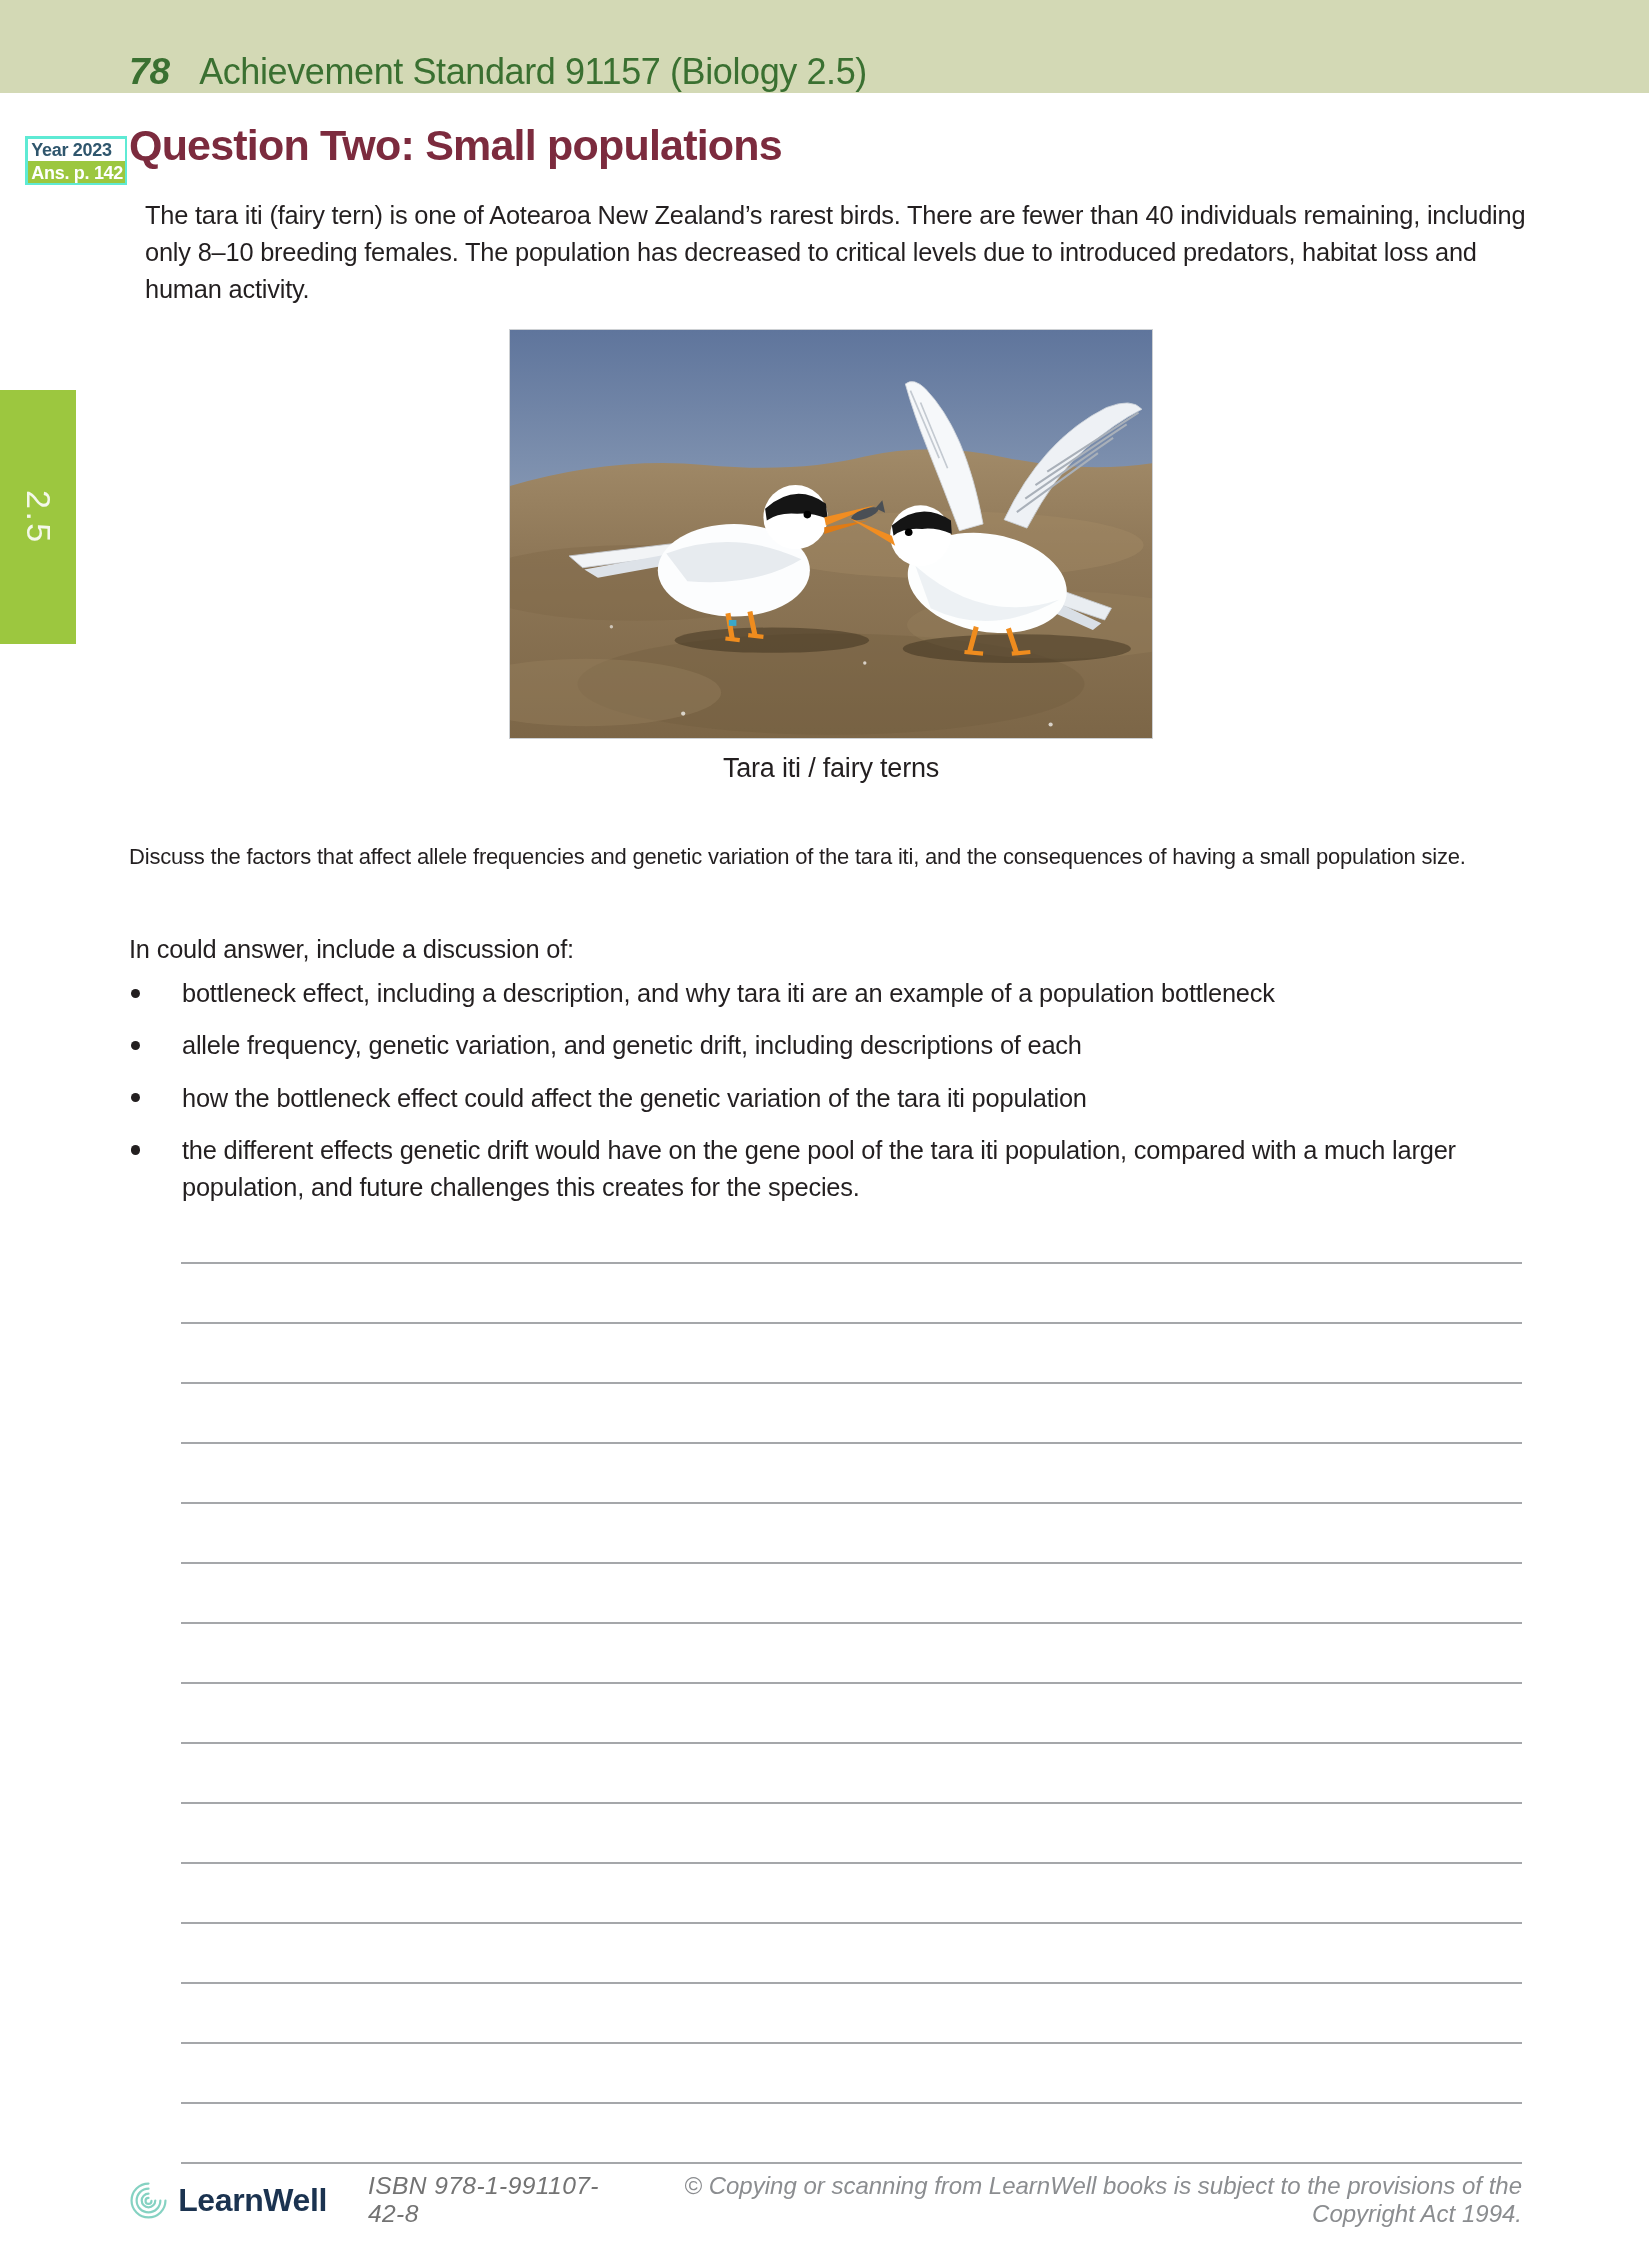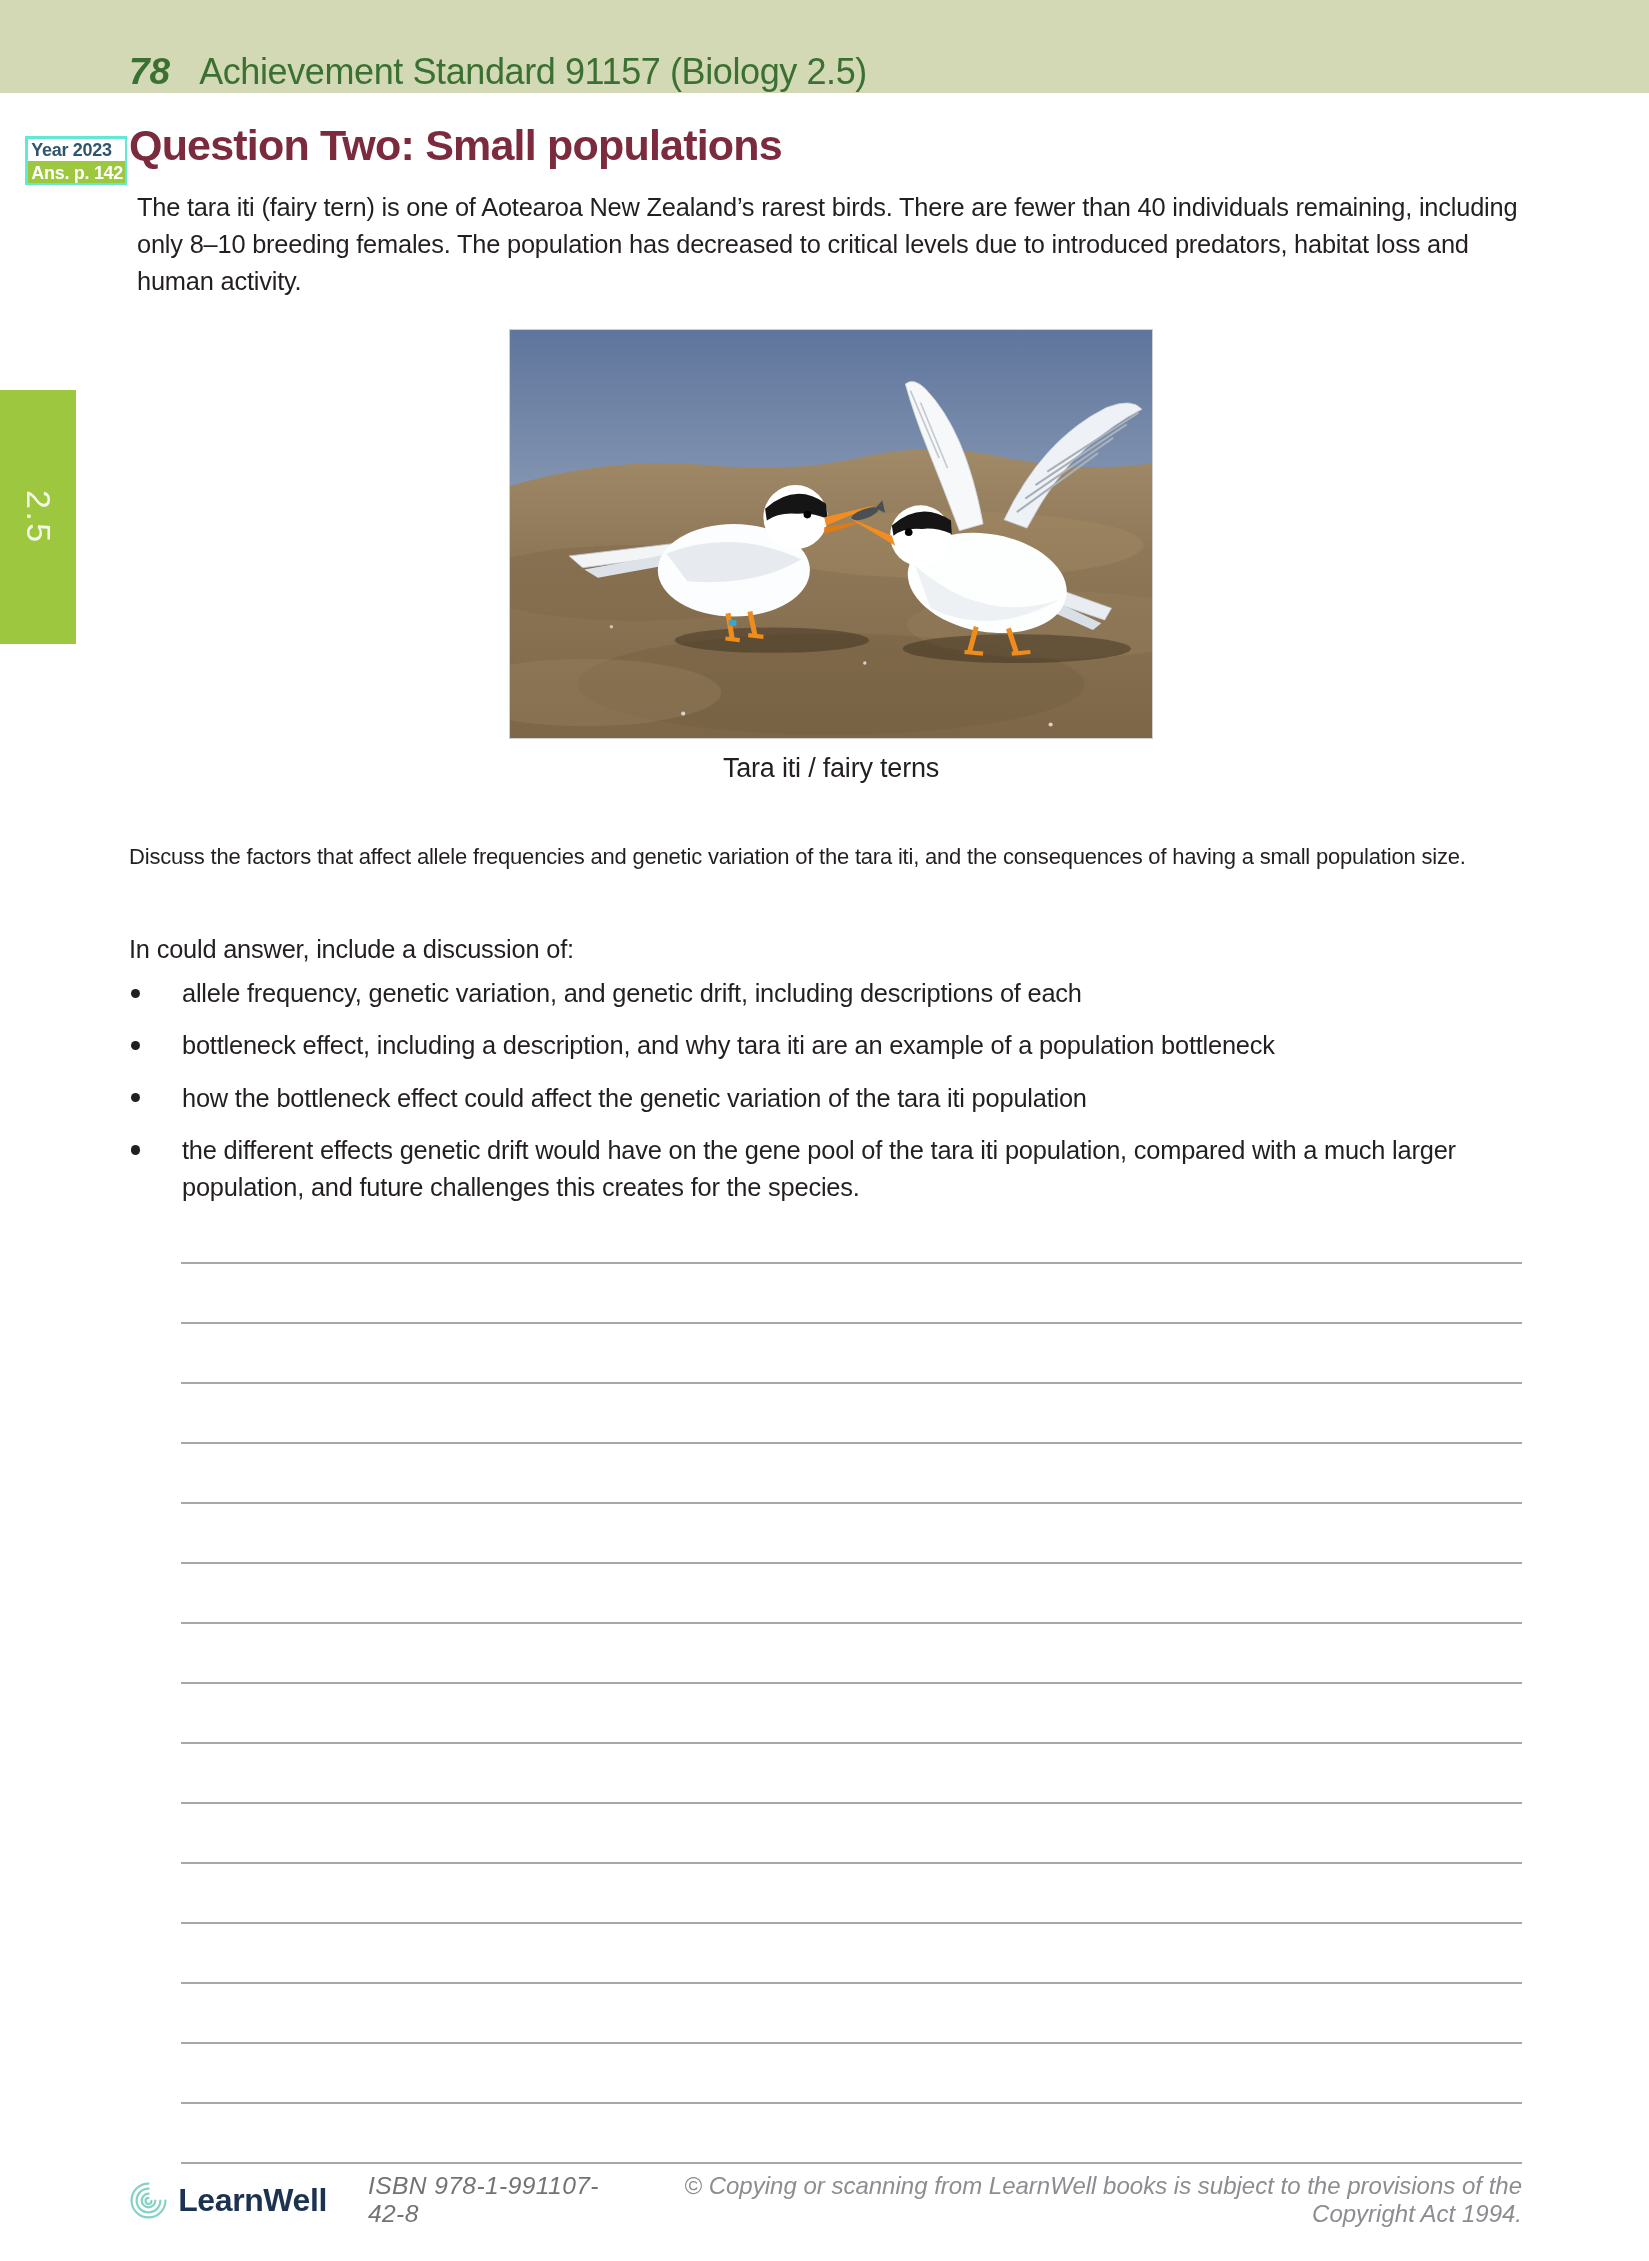--- a/index.html
+++ b/index.html
@@ -48,21 +48,21 @@
     writing-mode:vertical-rl;font-size:34px;color:#f4f8ea;letter-spacing:2.5px;font-weight:400;
   }
 
   
   .q-heading{
     position:absolute;left:129px;top:124px;margin:0;
     font-size:43px;font-weight:700;color:#7c2b3e;letter-spacing:-0.8px;line-height:1;
     white-space:nowrap;
   }
   .intro{
-    position:absolute;left:129px;top:181px;width:1397px;margin:8px;
+    position:absolute;left:129px;top:181px;width:1397px;margin:16px;
     font-size:25.4px;line-height:37px;letter-spacing:-0.2px;
   }
 
   
   .photo{
     position:absolute;left:509px;top:329px;width:644px;height:410px;
     border:0.8px solid #cdd0d3;box-sizing:border-box;background:#8f7858;
   }
   .photo svg{display:block;width:100%;height:100%;}
   .photo-caption{
@@ -207,22 +207,22 @@
         <path d="M538,382 L560,384 M594,384 L616,382" stroke="#ef8c1e" stroke-width="5" fill="none"></path>
       </g>
     </svg>
   </div>
   <p class="photo-caption">Tara iti / fairy terns</p>
 
   <p class="task">Discuss the factors that affect allele frequencies and genetic variation of the tara iti, and the consequences of having a small population size.</p>
   <p class="instruction">In could answer, include a discussion of:</p>
 
   <ul class="bullet-list">
+      <li class="bullet"><span class="dot"></span><span>bottleneck effect, including a description, and why tara iti are an example of a population bottleneck</span></li>
       <li class="bullet"><span class="dot"></span><span>allele frequency, genetic variation, and genetic drift, including descriptions of each</span></li>
-      <li class="bullet"><span class="dot"></span><span>bottleneck effect, including a description, and why tara iti are an example of a population bottleneck</span></li>
       <li class="bullet"><span class="dot"></span><span>how the bottleneck effect could affect the genetic variation of the tara iti population</span></li>
       <li class="bullet"><span class="dot"></span><span>the different effects genetic drift would have on the gene pool of the tara iti population, compared with a much larger population, and future challenges this creates for the species.</span></li>
     </ul>
 
   <div class="answer-lines">
       <div class="answer-line"></div>
       <div class="answer-line"></div>
       <div class="answer-line"></div>
       <div class="answer-line"></div>
       <div class="answer-line"></div>

